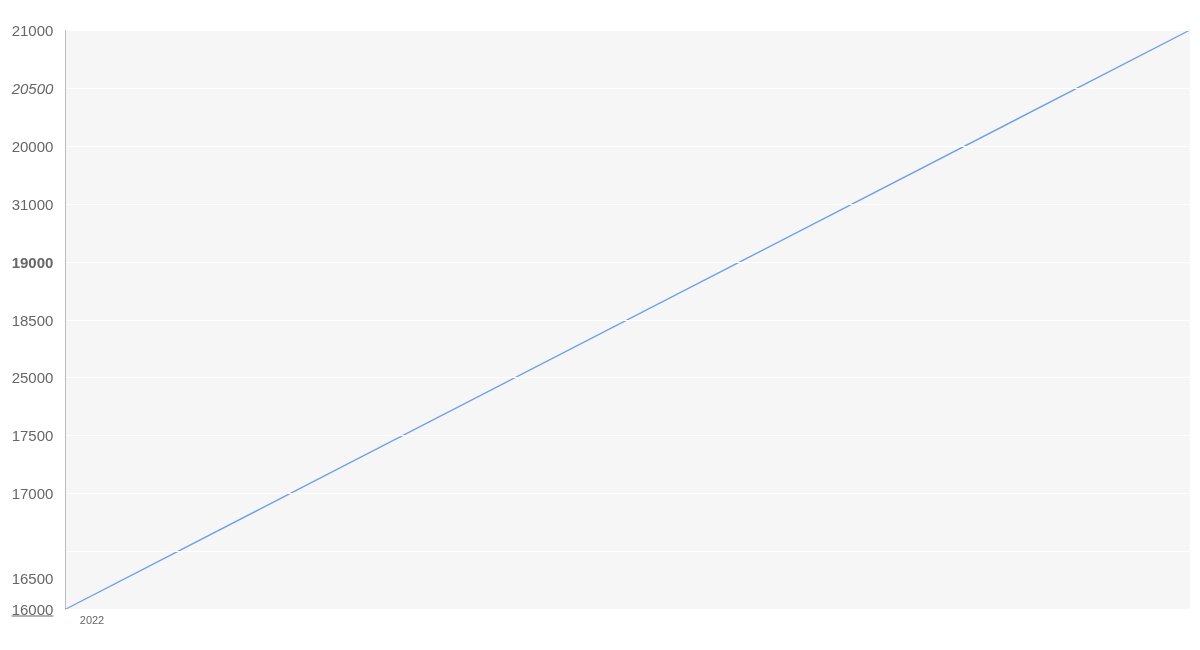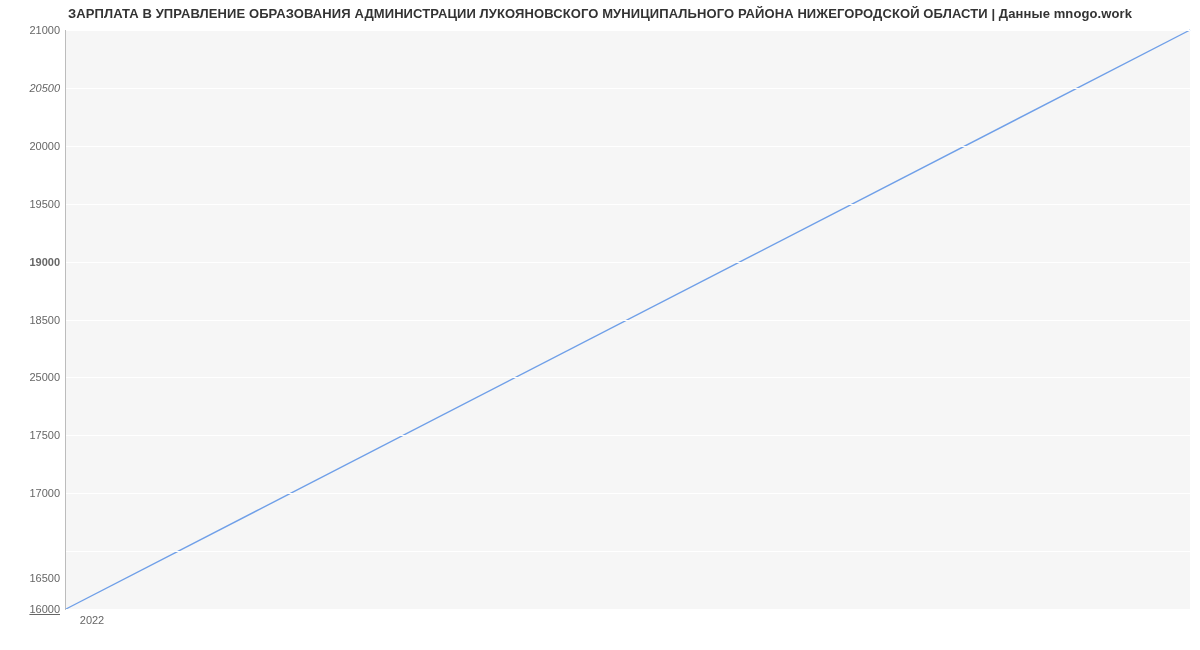--- a/index.html
+++ b/index.html
@@ -42,22 +42,22 @@
     position: absolute;
     left: 0;
     width: 100%;
     height: 0;
     border-top: 1px solid #ffffff;
   }
   .y-tick {
     position: absolute;
     right: 1140px;
     width: 55px;
-    text-align: right;
-    font-size: 11px;
+    text-align: center;
+    font-size: 15px;
     color: #666;
     transform: translateY(-50%);
   }
   .x-tick {
     position: absolute;
     top: 614px;
     font-size: 11px;
     color: #666;
     transform: translateX(-50%);
     margin-left: 27px;
@@ -69,21 +69,20 @@
     width: 100%;
     height: 100%;
     overflow: visible;
   }
 </style>
 </head>
 <body>
 
 <div class="chart-wrap">
 
-  <div class="title">ЗАРПЛАТА В УПРАВЛЕНИЕ ОБРАЗОВАНИЯ АДМИНИСТРАЦИИ ЛУКОЯНОВСКОГО МУНИЦИПАЛЬНОГО РАЙОНА НИЖЕГОРОДСКОЙ ОБЛАСТИ | Данные mnogo.work</div>
 
   <div class="plot-area" id="plot">
     <svg class="series" id="series-svg" preserveAspectRatio="none" viewBox="0 0 1124 579">
         <polyline points="0,579 1124,0" fill="none" stroke="#6f9fe8" stroke-width="1.4" vector-effect="non-scaling-stroke"></polyline>
       </svg>
   <div class="grid-line" style="top: 579px;"></div>
       <div class="grid-line" style="top: 521.1px;"></div>
       <div class="grid-line" style="top: 463.2px;"></div>
       <div class="grid-line" style="top: 405.3px;"></div>
       <div class="grid-line" style="top: 347.4px;"></div>
@@ -95,19 +94,19 @@
       <div class="grid-line" style="top: 0px;"></div>
     </div>
 
 <div class="y-tick" style="top: 609px; text-decoration: underline;">16000</div>
     <div class="y-tick" style="top: 551.1px; margin-top: 27px;">16500</div>
     <div class="y-tick" style="top: 493.2px;">17000</div>
     <div class="y-tick" style="top: 435.3px;">17500</div>
     <div class="y-tick" style="top: 377.4px;">25000</div>
     <div class="y-tick" style="top: 319.5px;">18500</div>
     <div class="y-tick" style="top: 261.6px; font-weight: bold;">19000</div>
-    <div class="y-tick" style="top: 203.7px;">19500</div>
+    <div class="y-tick" style="top: 203.7px;">31000</div>
     <div class="y-tick" style="top: 145.8px;">20000</div>
     <div class="y-tick" style="top: 87.9px; font-style: italic;">20500</div>
     <div class="y-tick" style="top: 30px;">21000</div>
     <div class="x-tick" style="left: 65px;">2022</div>
     <div class="x-tick" style="left: 1189px;">2024</div>
   </div>
 
 </body></html>

